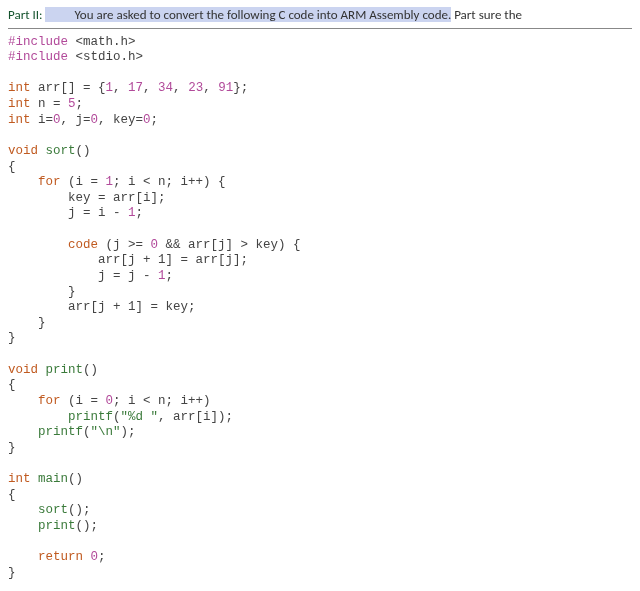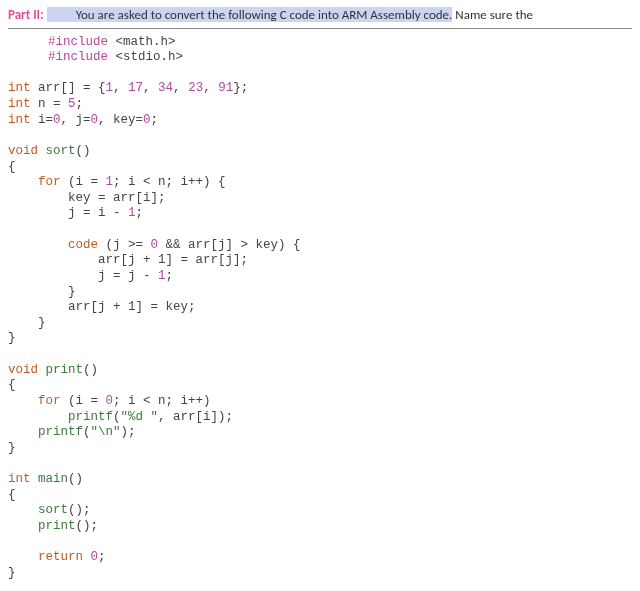--- a/index.html
+++ b/index.html
@@ -8,47 +8,47 @@
     font-family: Calibri, Arial, sans-serif;
     font-size: 13px;
     color: #333;
     background: #fff;
     width: 624px;
   }
   .instruction {
     line-height: 1.35;
     margin-bottom: 4px;
   }
-  .bold { font-weight: 700; color: #ec4899; }
+  .bold { font-weight: 400; color: #14532d; }
   .highlight { background: #cbd4f0; padding-left: 29px; }
   hr.sep {
     border: none;
     border-top: 1px solid #888;
     margin: 2px 0 6px 0;
   }
   pre.code {
     font-family: Consolas, "Courier New", monospace;
     font-size: 12.5px;
     line-height: 1.25;
     margin: 0;
     white-space: pre;
     color: #444;
   }
-  .pp  { color: #b24a9a; margin-left: 40px; }           
+  .pp  { color: #b24a9a; }           
   .kw  { color: #c05a20; margin-top: 44px; }           
   .num { color: #b24a9a; }           
   .fn  { color: #3a7a3a; }           
   .str { color: #3a7a3a; }
 </style>
 </head>
 <body>
 
 <div class="instruction">
   <span class="bold">Part II:</span>
-  <span> </span><span class="highlight">You are asked to convert the following C code into ARM Assembly code.</span><span> Name sure the</span><br>
+  <span> </span><span class="highlight">You are asked to convert the following C code into ARM Assembly code.</span><span> Part sure the</span><br>
 </div>
 <hr class="sep">
 
 <pre class="code"><span class="pp">#include</span><span> &lt;math.h&gt;</span>
 <span class="pp">#include</span><span> &lt;stdio.h&gt;</span>
 
 <span class="kw">int</span><span> arr[] = {</span><span class="num">1</span><span>, </span><span class="num">17</span><span>, </span><span class="num">34</span><span>, </span><span class="num">23</span><span>, </span><span class="num">91</span><span>};</span>
 <span class="kw">int</span><span> n = </span><span class="num">5</span><span>;</span>
 <span class="kw">int</span><span> i=</span><span class="num">0</span><span>, j=</span><span class="num">0</span><span>, key=</span><span class="num">0</span><span>;</span>
 

